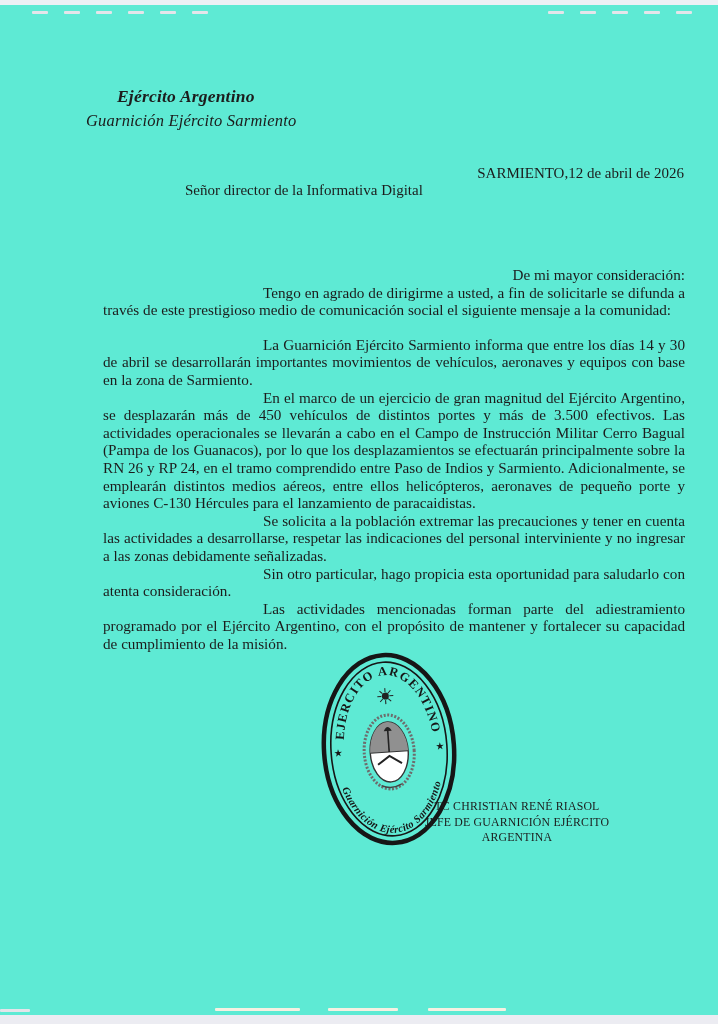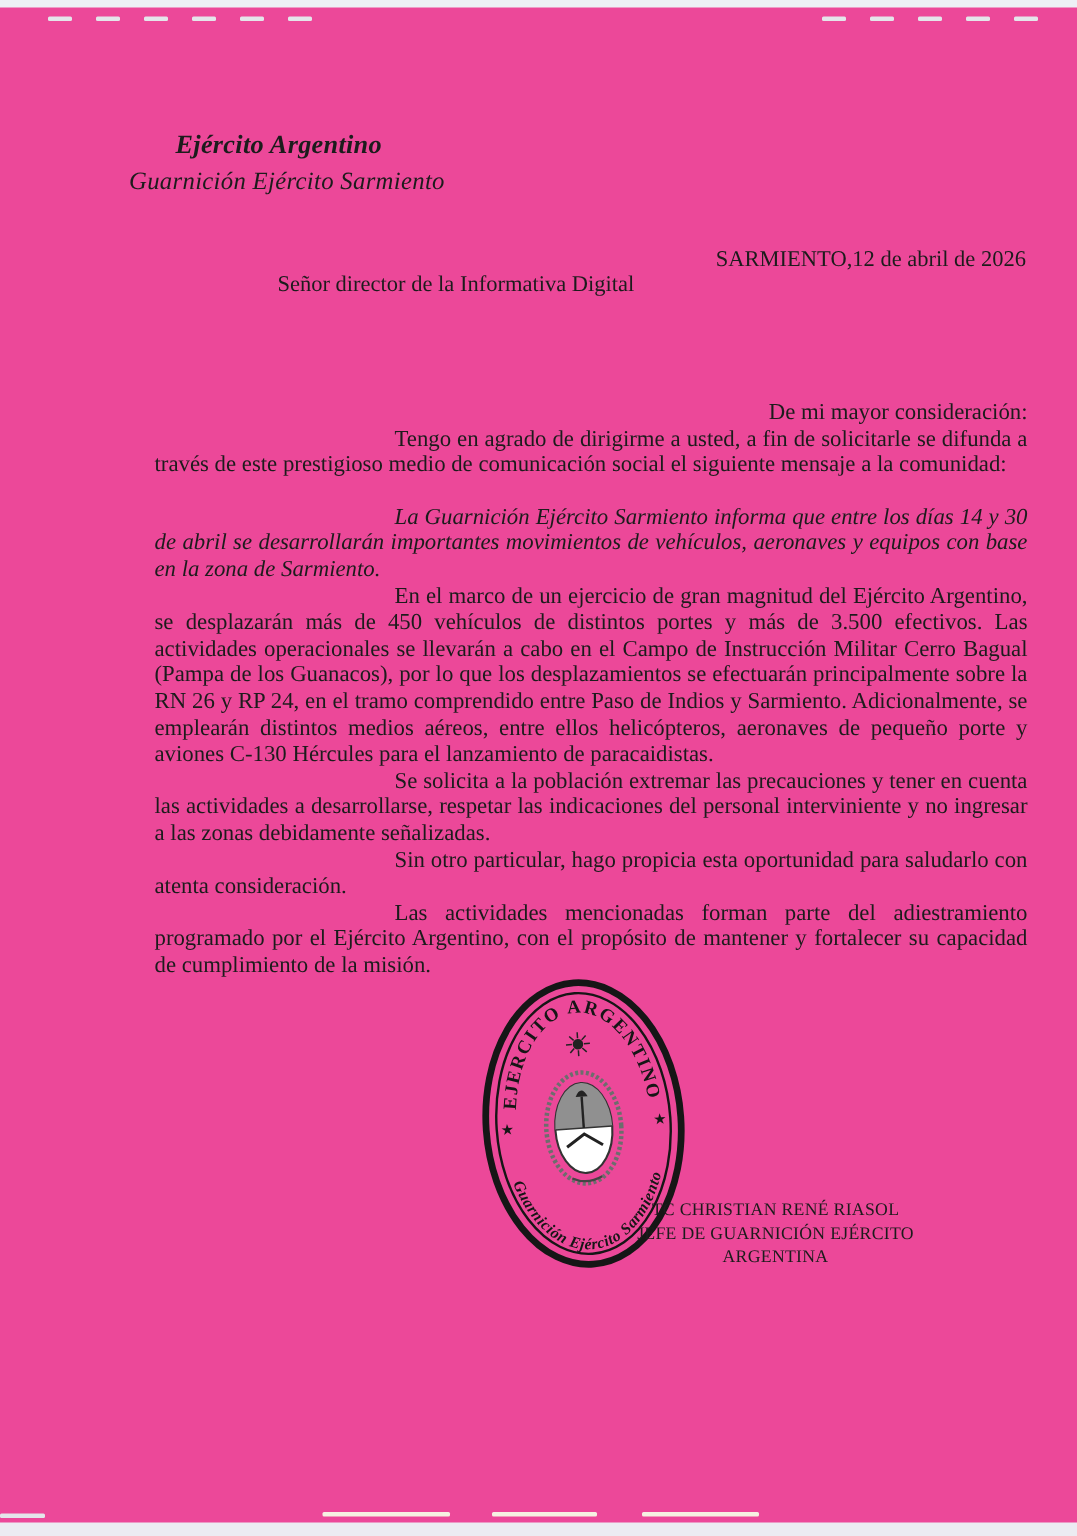--- a/index.html
+++ b/index.html
@@ -4,21 +4,21 @@
 <style>
   html,body{margin:0;padding:0;}
   body{
     background:#ffffff;
     font-family:"Liberation Serif","DejaVu Serif",serif;
     color:#1c1c1c;
   }
   .page{
     position:relative;
     width:718px;height:1024px;
-    background:#ec4899;
+    background:#5eead4;
     overflow:hidden;
   }
   
   .edge-bar-top{position:absolute;left:0;top:0;width:718px;height:5px;background:#edf0f5;}
   .edge-bar-bottom{position:absolute;left:0;bottom:0;width:718px;height:9px;background:#ececf2;}
   .dash{position:absolute;height:3px;border-radius:1px;}
   .dash.gray{background:#e4e5ea;}
   .dash.beige{background:#f6f1e2;}
 
   
@@ -44,21 +44,21 @@
     font-size:15px;
   }
 
   
   .body-text{
     position:absolute;left:103px;top:266px;width:582px;
     font-size:15.2px;line-height:17.6px;text-align:justify;
   }
   .body-text p{margin:0;text-indent:160px;}
   .body-text p.salutation{text-indent:0;text-align:right;}
-  .body-text p.gap-before{margin-top:17px;font-style:italic;}
+  .body-text p.gap-before{margin-top:17px;}
 
   
   .seal{
     position:absolute;left:318px;top:650px;width:142px;height:198px;
   }
   .seal svg{width:100%;height:100%;}
 
   
   .signature{
     position:absolute;left:404px;top:799px;width:226px;

